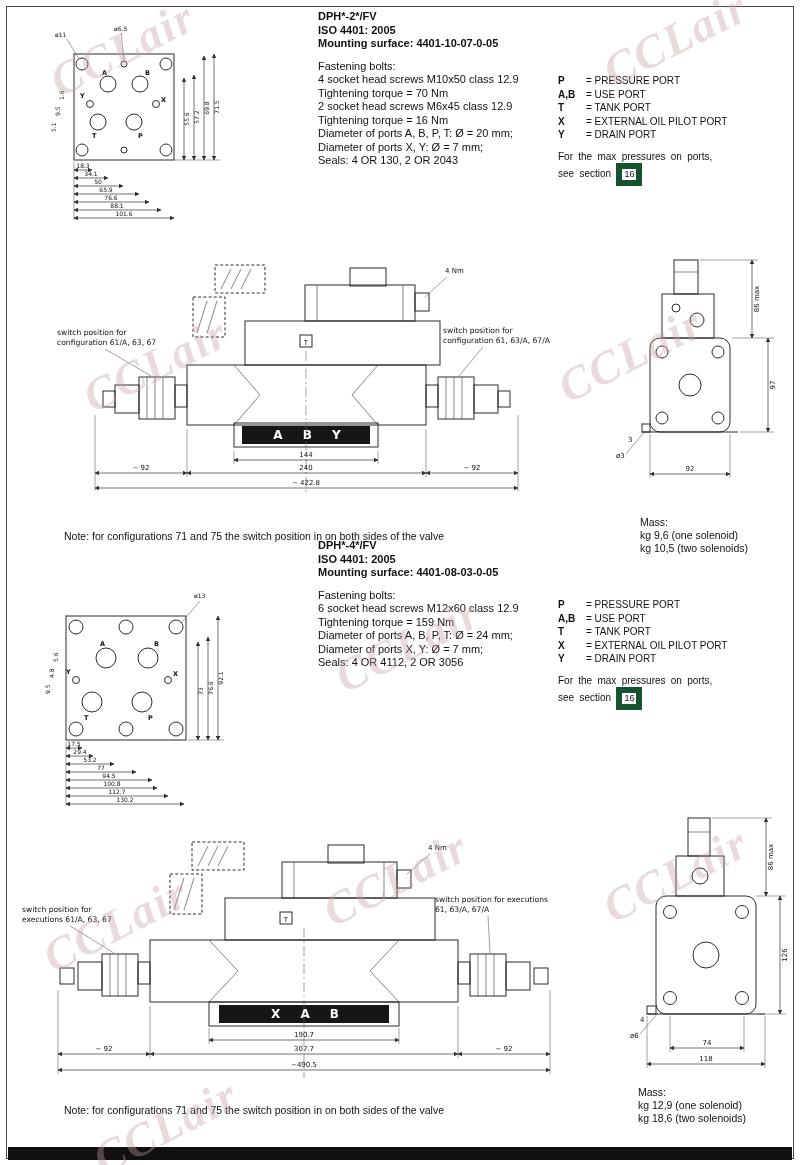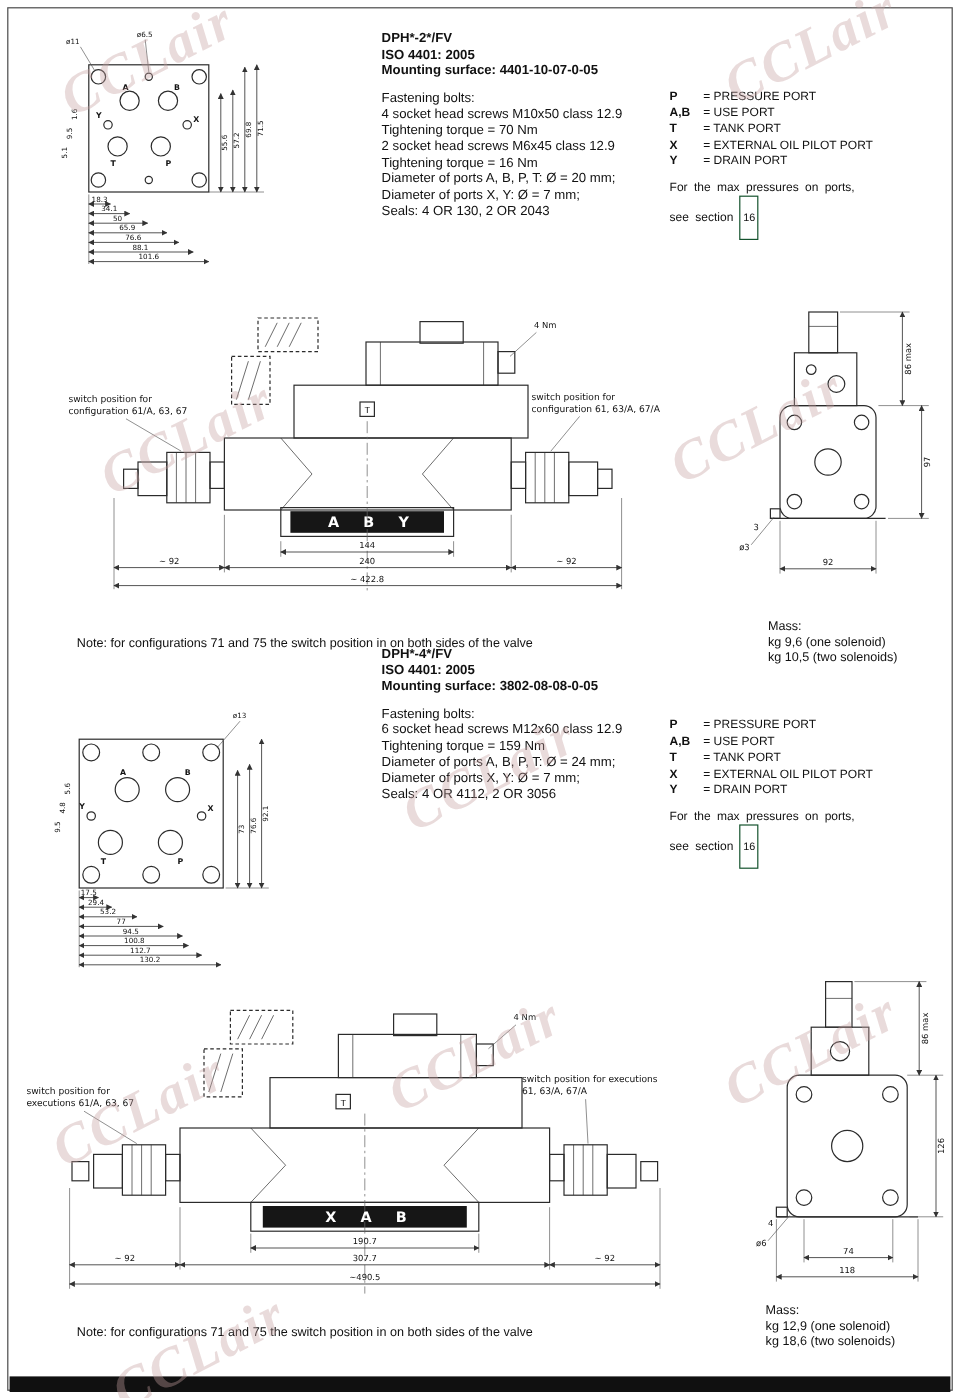--- a/index.html
+++ b/index.html
@@ -8,21 +8,21 @@
   .page {position:relative; width:800px; height:1165px; background:#fff; margin:0 auto; overflow:hidden}
   .frame {position:absolute; inset:6px; border:1px solid #4a4a4a; pointer-events:none}
   .abs {position:absolute}
   .tb {font-size:11px; line-height:13.5px; color:#111}
   .tb .b {font-weight:bold}
   .sp {height:9px}
   .legend {font-size:10px; line-height:13.5px; color:#111; width:206px}
   .lrow {display:flex}
   .lk {font-weight:bold; width:28px; flex:none}
   .pnote {margin-top:8px; word-spacing:2.5px}
-  .secbox {display:inline-block; border:1px solid #14532d; padding:12px 2px; font-size:9px; line-height:11px; word-spacing:normal}
+  .secbox {display:inline-block; border:6px solid #14532d; padding:0 2px; font-size:9px; line-height:11px; word-spacing:normal}
   .mass {font-size:10.5px; line-height:13px; color:#111}
   .note {font-size:10.5px; color:#111}
   .note .b {font-weight:normal}
   .wm {position:absolute; font-family:"Liberation Serif", serif; font-weight:bold; font-style:italic;
        font-size:46px; letter-spacing:2px; color:rgba(196,160,160,0.38); transform:rotate(-27deg);
        white-space:nowrap; pointer-events:none; z-index:5}
   .footer-bar {position:absolute; left:8px; right:8px; bottom:5px; height:13px; background:#101010}
   svg {overflow:visible}
   svg text {font-family:"DejaVu Sans", sans-serif; fill:#111}
   .ln {fill:none; stroke:#2b2b2b; stroke-width:1}
@@ -114,21 +114,21 @@
     <line class="dim" x1="24" y1="174" x2="89" y2="174"></line>
       <text class="dt" text-anchor="middle" x="56" y="172">65.9</text>
     <line class="dim" x1="24" y1="182" x2="99" y2="182"></line>
       <text class="dt" text-anchor="middle" x="61" y="180">76.6</text>
     <line class="dim" x1="24" y1="190" x2="111" y2="190"></line>
       <text class="dt" text-anchor="middle" x="67" y="188">88.1</text>
     <line class="dim" x1="24" y1="198" x2="124" y2="198"></line>
       <text class="dt" text-anchor="middle" x="74" y="196">101.6</text>
   </svg>
 
-  <div class="tb abs" style="left:318px; top:26px">
+  <div class="tb abs" style="left:318px; top:10px">
     <div class="b">DPH*-2*/FV</div>
     <div class="b">ISO 4401: 2005</div>
     <div class="b">Mounting surface: 4401-10-07-0-05</div>
     <div class="sp"></div>
     <div>Fastening bolts:</div>
     <div>4 socket head screws M10x50 class 12.9</div>
     <div>Tightening torque = 70 Nm</div>
     <div>2 socket head screws M6x45 class 12.9</div>
     <div>Tightening torque = 16 Nm</div>
     <div>Diameter of ports A, B, P, T: Ø = 20 mm;</div>
@@ -276,21 +276,21 @@
   </div>
 
   <div class="note abs" style="left:64px; top:530px">
     <span class="b">Note:</span>
     <span>for configurations 71 and 75 the switch position in on both sides of the valve</span>
   </div>
 
   <div class="tb abs" style="left:318px; top:539px">
     <div class="b">DPH*-4*/FV</div>
     <div class="b">ISO 4401: 2005</div>
-    <div class="b">Mounting surface: 3802-08-08-0-05</div>
+    <div class="b">Mounting surface: 4401-08-03-0-05</div>
     <div class="sp"></div>
     <div>Fastening bolts:</div>
     <div>6 socket head screws M12x60 class 12.9</div>
     <div>Tightening torque = 159 Nm</div>
     <div>Diameter of ports A, B, P, T: Ø = 24 mm;</div>
     <div>Diameter of ports X, Y: Ø = 7 mm;</div>
     <div>Seals: 4 OR 4112, 2 OR 3056</div>
   </div>
 
   <div class="legend abs" style="left:558px; top:598px">

